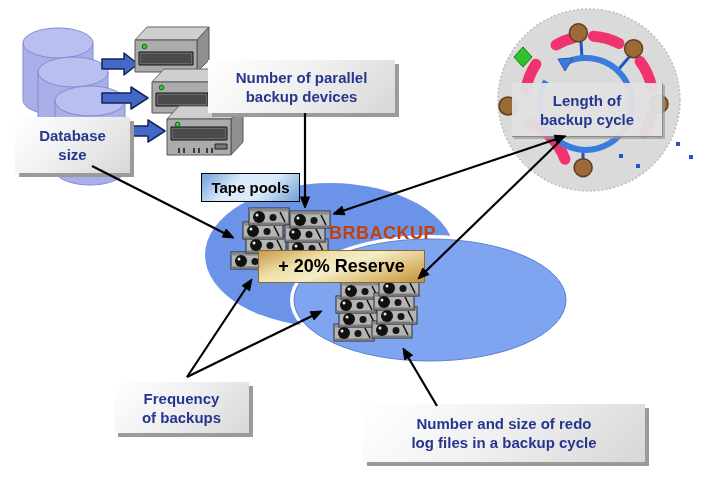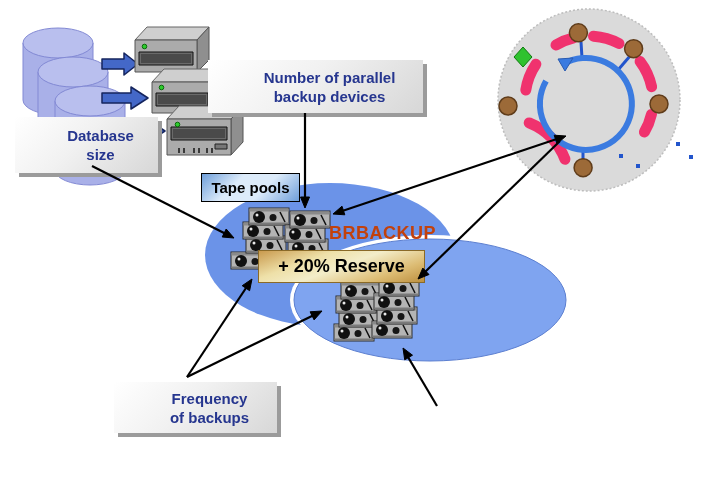--- a/index.html
+++ b/index.html
@@ -3,21 +3,21 @@
 <meta charset="utf-8">
 <style>
   html,body{margin:0;padding:0;background:#fff;}
   #stage{position:relative;width:720px;height:480px;background:#ffffff;overflow:hidden;
          font-family:"Liberation Sans",sans-serif;}
   svg{position:absolute;left:0;top:0;}
   .lbl{position:absolute;display:flex;align-items:center;justify-content:center;
        text-align:center;font-weight:bold;color:#26368f;font-size:15px;line-height:19px;
        white-space:pre-line;
        background:linear-gradient(135deg,#ffffff 0%,#f1f1f1 45%,#d7d7d7 100%);
-       box-shadow:4px 4px 0 #9b9b9b;padding-left:28px;}
+       box-shadow:4px 4px 0 #9b9b9b;}
   .lbl-db{left:15px;top:117px;width:115px;height:56px;}
   .lbl-par{left:208px;top:60px;width:187px;height:53px;}
   .lbl-cycle{left:512px;top:83px;width:150px;height:53px;
        background:rgba(226,226,226,0.95);box-shadow:2px 2px 0 rgba(150,150,150,0.65);
        border-right:1px solid #8a8a8a;border-bottom:1px solid #8a8a8a;}
   .lbl-freq{left:114px;top:382px;width:135px;height:51px;}
   .lbl-redo{left:363px;top:404px;width:282px;height:58px;}
   .tapepools{position:absolute;left:201px;top:173px;width:97px;height:27px;
        display:flex;align-items:center;justify-content:center;
        font-weight:bold;font-size:15px;color:#000;border:1px solid #000;
@@ -164,22 +164,26 @@
         <use href="#tape" x="377" y="307"></use>
       <use href="#tape" x="374" y="293"></use>
         <use href="#tape" x="379" y="279"></use>
     </g>
   </svg>
 
   <div class="lbl lbl-db">Database
 size</div>
   <div class="lbl lbl-par">Number of parallel
 backup devices</div>
+  <div class="lbl lbl-cycle">Length of
+backup cycle</div>
   <div class="lbl lbl-freq">Frequency
 of backups</div>
+  <div class="lbl lbl-redo">Number and size of redo
+log files in a backup cycle</div>
 
   <div class="tapepools">Tape pools</div>
   <div class="pooltxt brbackup">BRBACKUP</div>
   <div class="reserve">+ 20% Reserve</div>
 
   <svg width="720" height="480" viewBox="0 0 720 480" style="pointer-events:none">
     <g stroke="#000" stroke-width="2.2" fill="#000">
       <g>
         <line x1="92" y1="166" x2="225" y2="233.5"></line>
         <polygon points="234,238 222.2,237 226.2,229" stroke-width="1"></polygon>

